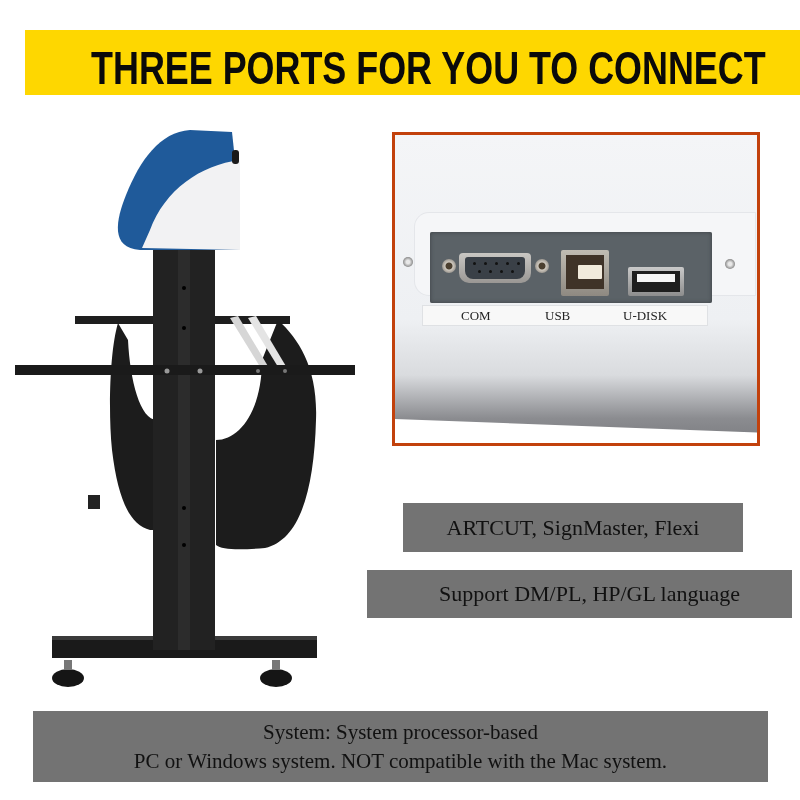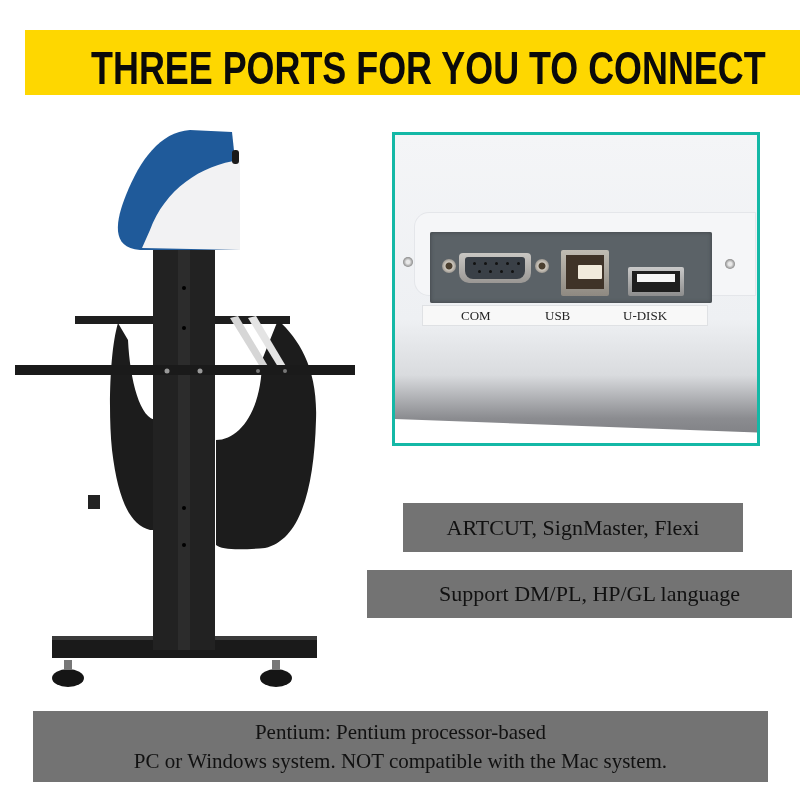--- a/index.html
+++ b/index.html
@@ -4,21 +4,21 @@
 <style>
   html, body { margin:0; padding:0; }
   body { width:800px; height:800px; background:#ffffff; position:relative; overflow:hidden; font-family:"Liberation Sans", sans-serif; }
   .banner { position:absolute; left:25px; top:30px; width:750px; height:65px; background:#fed700; display:flex; align-items:flex-end; justify-content:center;padding-left:28px; }
   .banner-text { font-family:"Liberation Sans", sans-serif; font-weight:700; font-size:46px; color:#0a0a0a; letter-spacing:0px; transform:scaleX(0.78); white-space:nowrap; }
 
   
   .machine { position:absolute; left:0; top:120px; width:390px; height:580px; }
 
   
-  .photo-frame { position:absolute; left:392px; top:132px; width:362px; height:308px; border:3px solid #14b8a6; background:#f1f2f4; overflow:hidden; }
+  .photo-frame { position:absolute; left:392px; top:132px; width:362px; height:308px; border:3px solid #c2410c; background:#f1f2f4; overflow:hidden; }
   .photo-inner { position:absolute; inset:0; background:linear-gradient(180deg,#f4f5f7 0%,#eef0f3 60%,#d9dbde 78%,#8b8c90 92%,#7b7c80 100%); }
   .photo-bottom { position:absolute; left:0; right:0; bottom:0; height:30px; background:#fff; clip-path:polygon(0 20%,100% 65%,100% 100%,0 100%); }
   .plate-outline { position:absolute; left:20px; top:78px; width:340px; height:82px; border-radius:14px 0 0 14px; background:#f5f6f8; box-shadow:0 0 0 1px #e4e6ea; }
   .port-panel { position:absolute; left:35px; top:97px; width:282px; height:71px; background:#5b6267; border-radius:2px; box-shadow:inset 0 0 4px #3d4246; }
   .label-strip { position:absolute; left:27px; top:170px; width:284px; height:19px; background:#f8f8f8; border:1px solid #dfe1e4; display:flex; align-items:center; font-family:"Liberation Serif", serif; font-size:13px; color:#222; }
   .label-strip span { position:absolute; }
   .screw { position:absolute; width:10px; height:10px; border-radius:50%; background:radial-gradient(circle,#e8e8e8 25%,#8a8a8a 70%); }
 
   .com-port { position:absolute; left:64px; top:118px; width:72px; height:30px; background:linear-gradient(#c9c7c3,#9a9794); border-radius:4px 4px 10px 10px; }
   .com-inner { position:absolute; left:6px; top:4px; width:60px; height:22px; background:#3a4047; border-radius:3px 3px 8px 8px; }
@@ -127,15 +127,15 @@
 
 <div class="info-box box1">
   <span>ARTCUT, SignMaster, Flexi</span>
 </div>
 
 <div class="info-box box2">
   <span>Support DM/PL, HP/GL language</span>
 </div>
 
 <div class="info-box box3">
-  <span>Pentium: Pentium processor-based</span>
+  <span>System: System processor-based</span>
   <span>PC or Windows system. NOT compatible with the Mac system.</span>
 </div>
 
 </body></html>

